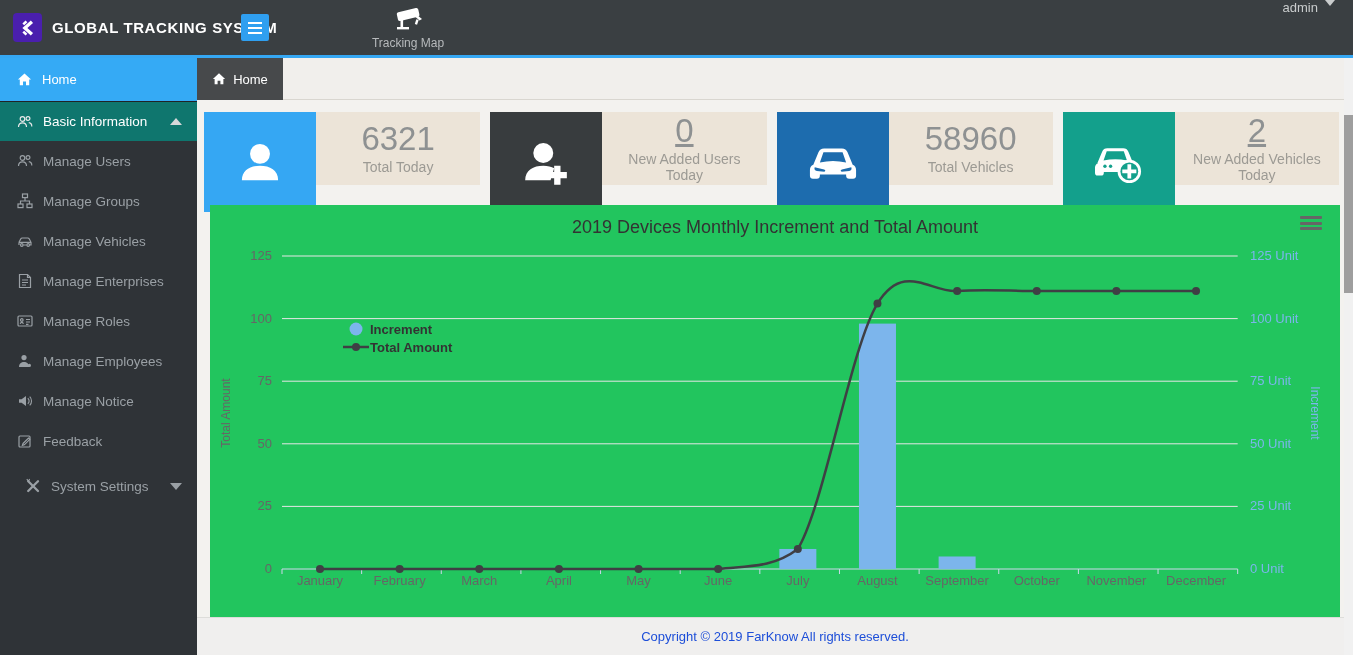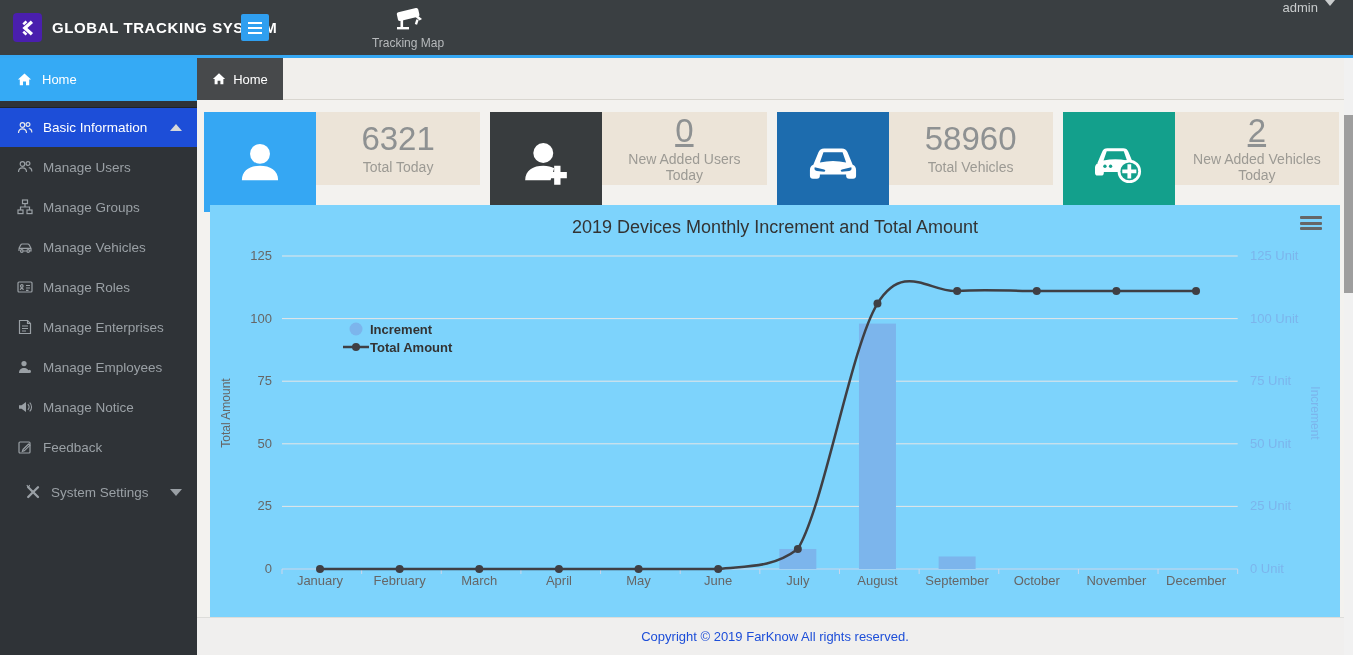--- a/index.html
+++ b/index.html
@@ -15,39 +15,39 @@
   .nav-tracking { position:absolute; left:360px; top:2px; width:96px; height:53px; text-align:center; color:#b7babc; font-size:12px; cursor:pointer; }
   .nav-tracking .cam { margin:3px auto 1px; width:34px; height:30px; }
   .nav-user { position:absolute; right:18px; top:0; height:55px; display:flex; align-items:flex-start; gap:7px; color:#c9cccd; font-size:13px; cursor:pointer; }
   .caret-down { width:0; height:0; border-left:5px solid transparent; border-right:5px solid transparent; border-top:6px solid #c9cccd; }
 
   
   .sidebar { position:absolute; left:0; top:58px; width:197px; bottom:0; background:#2f3337; z-index:15; }
   .side-item { position:relative; height:40px; display:flex; align-items:center; gap:10px; padding-left:17px; color:#9aa0a5; font-size:13.5px; cursor:pointer; }
   .side-item svg { flex:0 0 auto; }
   .side-item.active { height:43px; background:#35aaf5; color:#fff; font-size:13px; }
-  .side-item.section { background:#1d4ed8; color:#fff; margin-top:6px; border-top:1px solid #202326; }
+  .side-item.section { background:#0f766e; color:#fff; border-top:1px solid #202326; }
   .side-item.settings { margin-top:5px;padding-left:25px; }
   .side-caret-up { position:absolute; right:15px; width:0; height:0; border-left:6px solid transparent; border-right:6px solid transparent; border-bottom:7px solid #d6d8da; }
   .side-caret-down { position:absolute; right:15px; width:0; height:0; border-left:6px solid transparent; border-right:6px solid transparent; border-top:7px solid #9aa0a5; }
 
   
   .main { position:absolute; left:197px; top:58px; right:0; bottom:0; background:#f3f2ef; overflow:hidden; }
   .tabbar { height:42px; background:#f1efec; border-bottom:1px solid #d9d6d0; }
   .tab-home { width:86px; height:42px; background:#47494b; color:#fff; font-size:13px; display:flex; align-items:center; justify-content:center; gap:7px; cursor:pointer; }
 
   .cards { display:flex; gap:10px; margin:12px 14px 0 7px; height:73px; }
   .card { flex:1; display:flex; cursor:pointer; }
   .icon-box { width:112px; height:100px; background:var(--card-c); display:flex; align-items:center; justify-content:center; }
   .card-body { flex:1; background:#ece4d8; display:flex; flex-direction:column; align-items:center; justify-content:center; padding:0 10px; text-align:center; }
   .card-value { font-size:33px; color:#8e9192; line-height:1.05; }
   .card-value.link { text-decoration:underline; }
   .card-label { font-size:14px; color:#9c9a94; margin-top:2px; line-height:1.15; }
 
-  .chart-panel { position:relative; margin:20px 13px 0 13px; height:423px; background:#7dd3fc; }
+  .chart-panel { position:relative; margin:20px 13px 0 13px; height:423px; background:#22c55e; }
   .chart-title { text-align:center; padding-top:12px; font-size:18px; color:#333; }
   .chart-menu-btn { position:absolute; right:18px; top:9px; width:22px; height:18px; display:flex; flex-direction:column; justify-content:space-between; padding:2px 0; cursor:pointer; }
   .chart-menu-btn span { display:block; height:3px; background:#666; border-radius:1px; }
   #chart-svg { position:absolute; left:0; top:38px; width:1130px; height:385px; }
   #chart-svg text { font-family:"Liberation Sans", sans-serif; }
 
   .footer { position:absolute; left:0; right:0; bottom:0; height:38px; background:#f0efee; border-top:1px solid #ddddda; text-align:center; line-height:37px; font-size:13px; color:#1d4ed8; z-index:5; }
 
   
   .scrollbar { position:absolute; right:0; top:58px; bottom:0; width:9px; background:#f1f1f1; z-index:30; }
@@ -139,35 +139,35 @@
       <path d="M2 9.3 l1.7-3.3 c.3-.6.9-1 1.6-1 h5.4 c.7 0 1.3.4 1.6 1 l1.7 3.3 v2.7 h-1.3"></path>
       <path d="M2 9.3 h12 M2 12 v-2.7 M6.3 12 h3.4"></path>
       <circle cx="4.8" cy="12" r="1.3"></circle>
         <circle cx="11.2" cy="12" r="1.3"></circle>
     </svg>
     <span>Manage Vehicles</span>
   </div>
 
   <div class="side-item">
     <svg width="16" height="16" viewBox="0 0 16 16" fill="none" stroke="currentColor" stroke-width="1.2">
+      <path d="M2.5 1.5 h8 l3 3 v10 h-11 z"></path>
+        <path d="M10.5 1.5 v3 h3"></path>
+      <path d="M5 7 h6 M5 9.5 h6 M5 12 h4"></path>
+    </svg>
+    <span>Manage Enterprises</span>
+  </div>
+
+  <div class="side-item">
+    <svg width="16" height="16" viewBox="0 0 16 16" fill="none" stroke="currentColor" stroke-width="1.2">
       <rect x="1" y="3" width="14" height="10" rx="1"></rect>
       <circle cx="4.8" cy="7" r="1.3"></circle>
         <path d="M3.2 10.8 c.3-1 .9-1.5 1.6-1.5 s1.3.5 1.6 1.5"></path>
       <path d="M9 6.5 h4 M9 9 h4 M9 11.3 h2.5"></path>
     </svg>
     <span>Manage Roles</span>
-  </div>
-
-  <div class="side-item">
-    <svg width="16" height="16" viewBox="0 0 16 16" fill="none" stroke="currentColor" stroke-width="1.2">
-      <path d="M2.5 1.5 h8 l3 3 v10 h-11 z"></path>
-        <path d="M10.5 1.5 v3 h3"></path>
-      <path d="M5 7 h6 M5 9.5 h6 M5 12 h4"></path>
-    </svg>
-    <span>Manage Enterprises</span>
   </div>
 
   <div class="side-item">
     <svg width="16" height="16" viewBox="0 0 16 16" fill="currentColor">
       <circle cx="7" cy="4.6" r="2.6"></circle>
         <path d="M2 14 c0-3.4 2.2-5 5-5 s5 1.6 5 5 z"></path>
         <circle cx="12.4" cy="12.4" r="1.6"></circle>
     </svg>
     <span>Manage Employees</span>
   </div>

